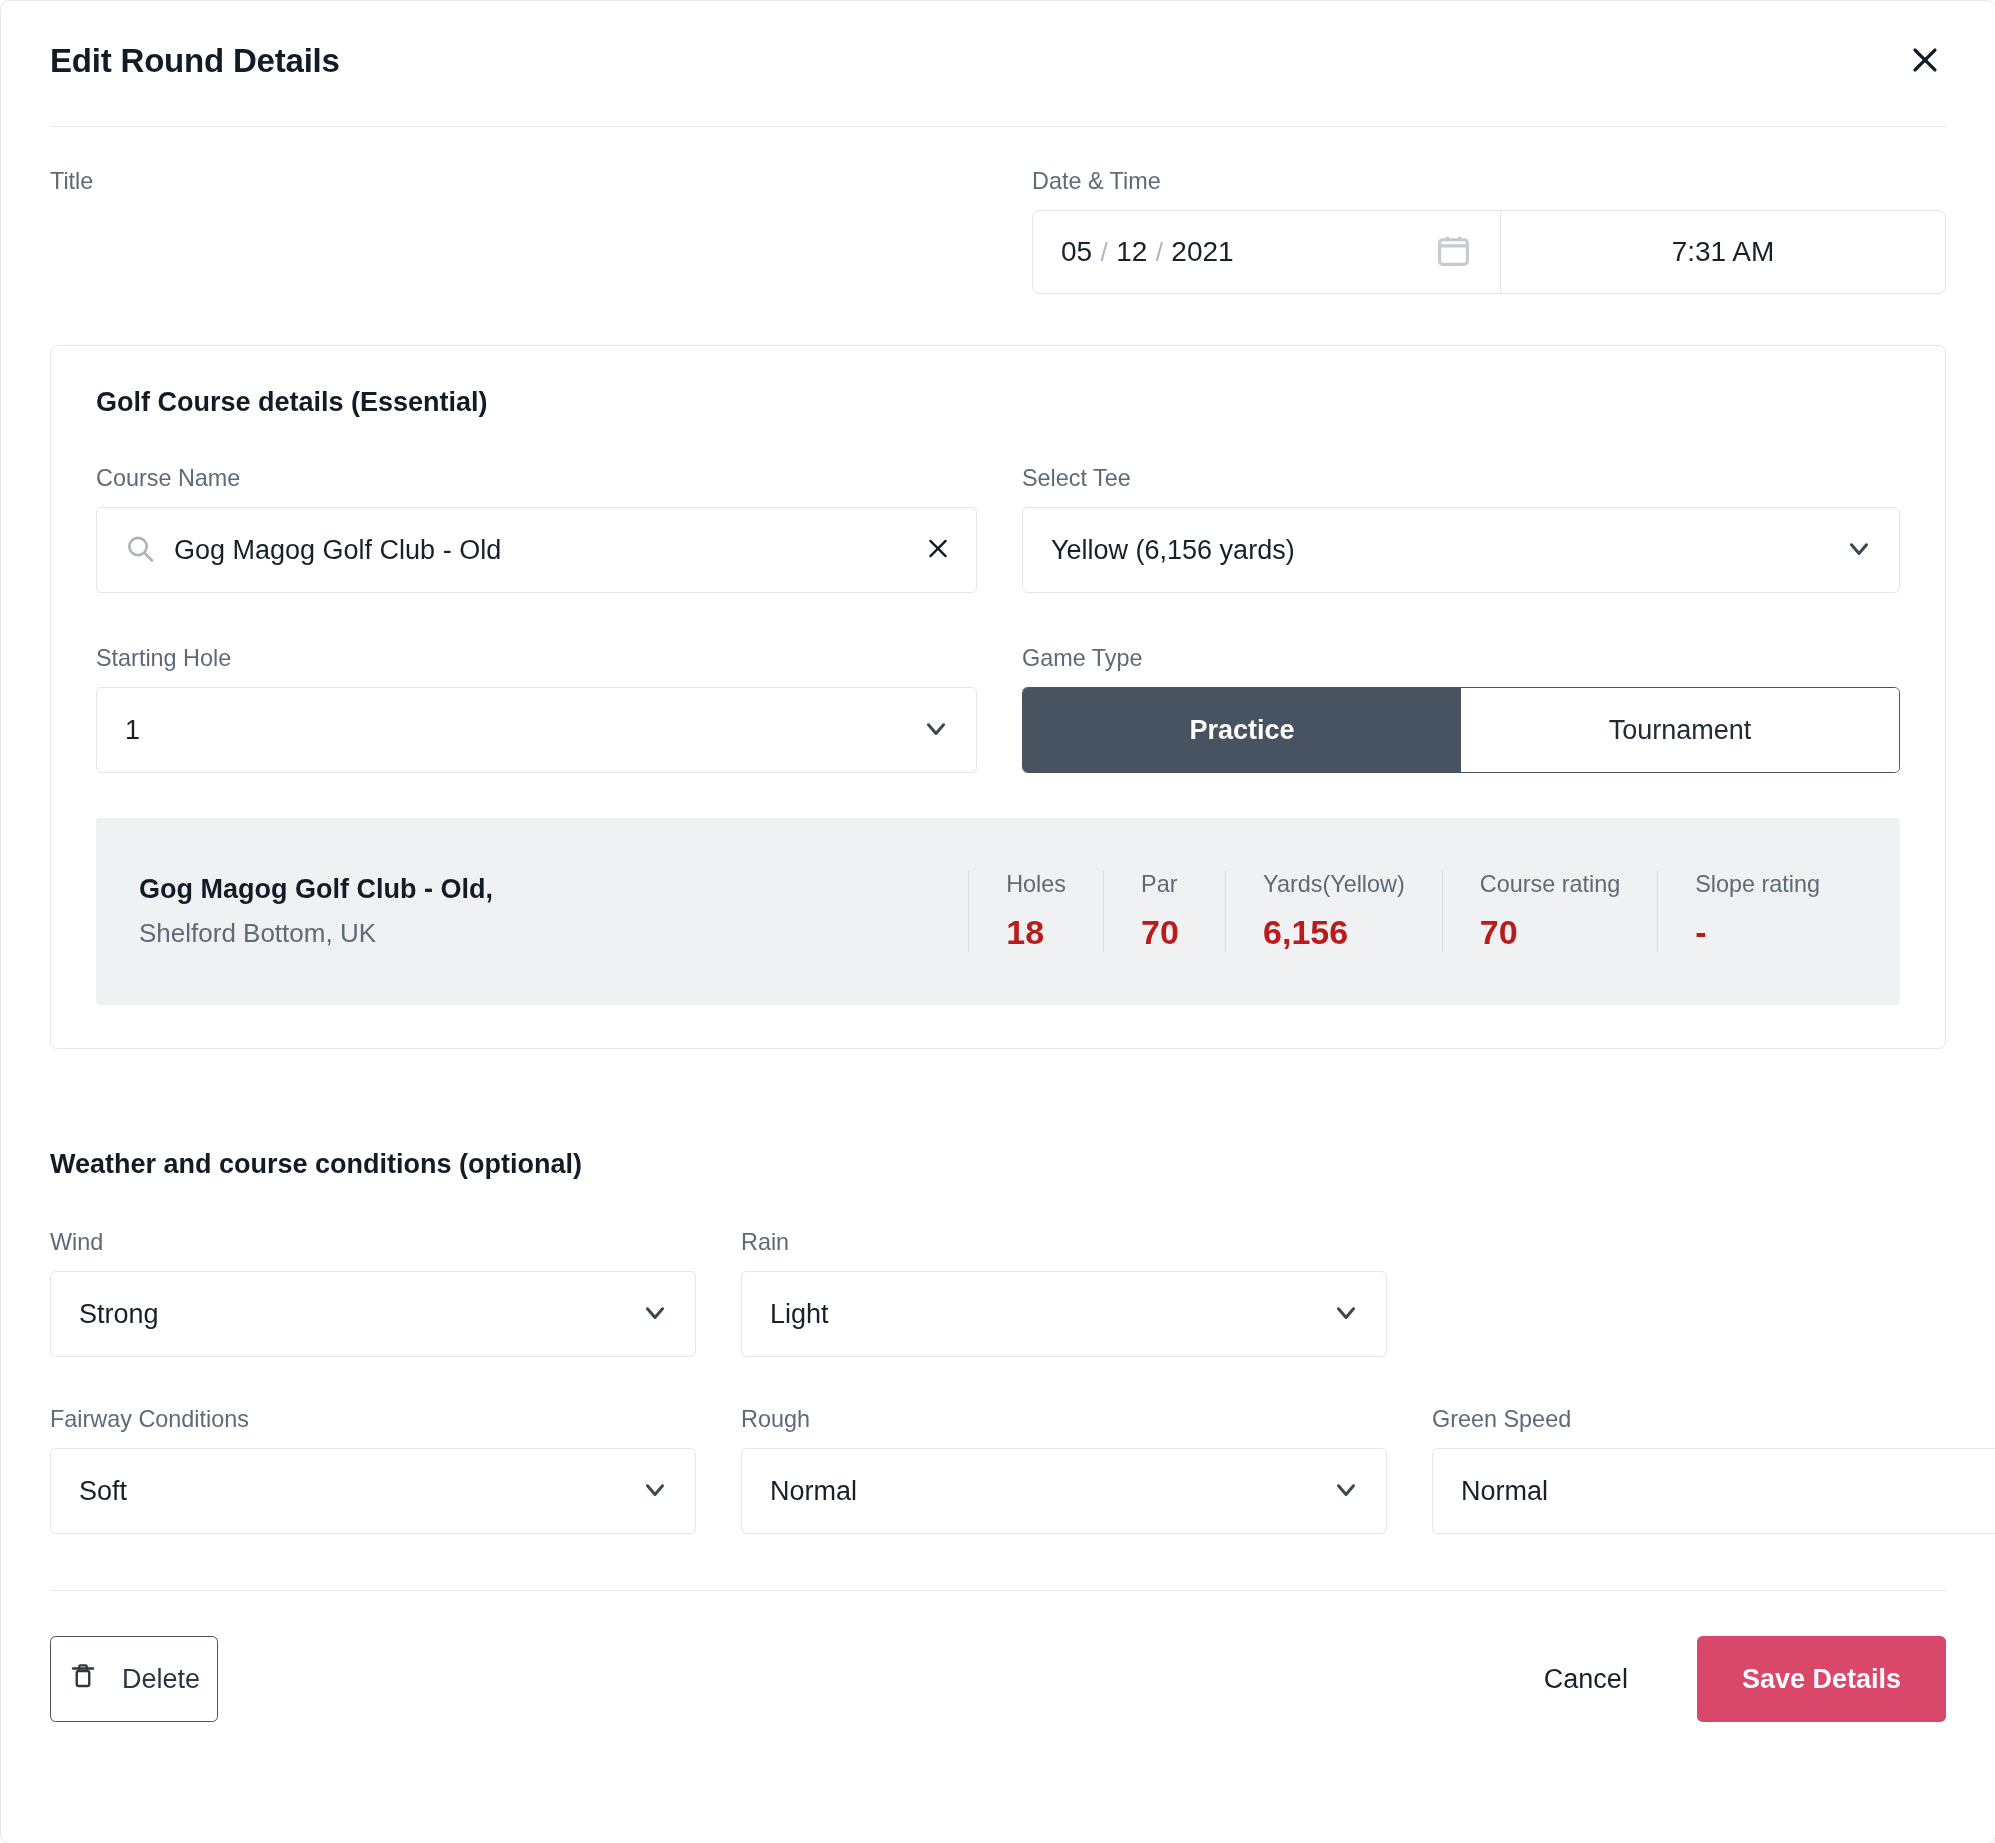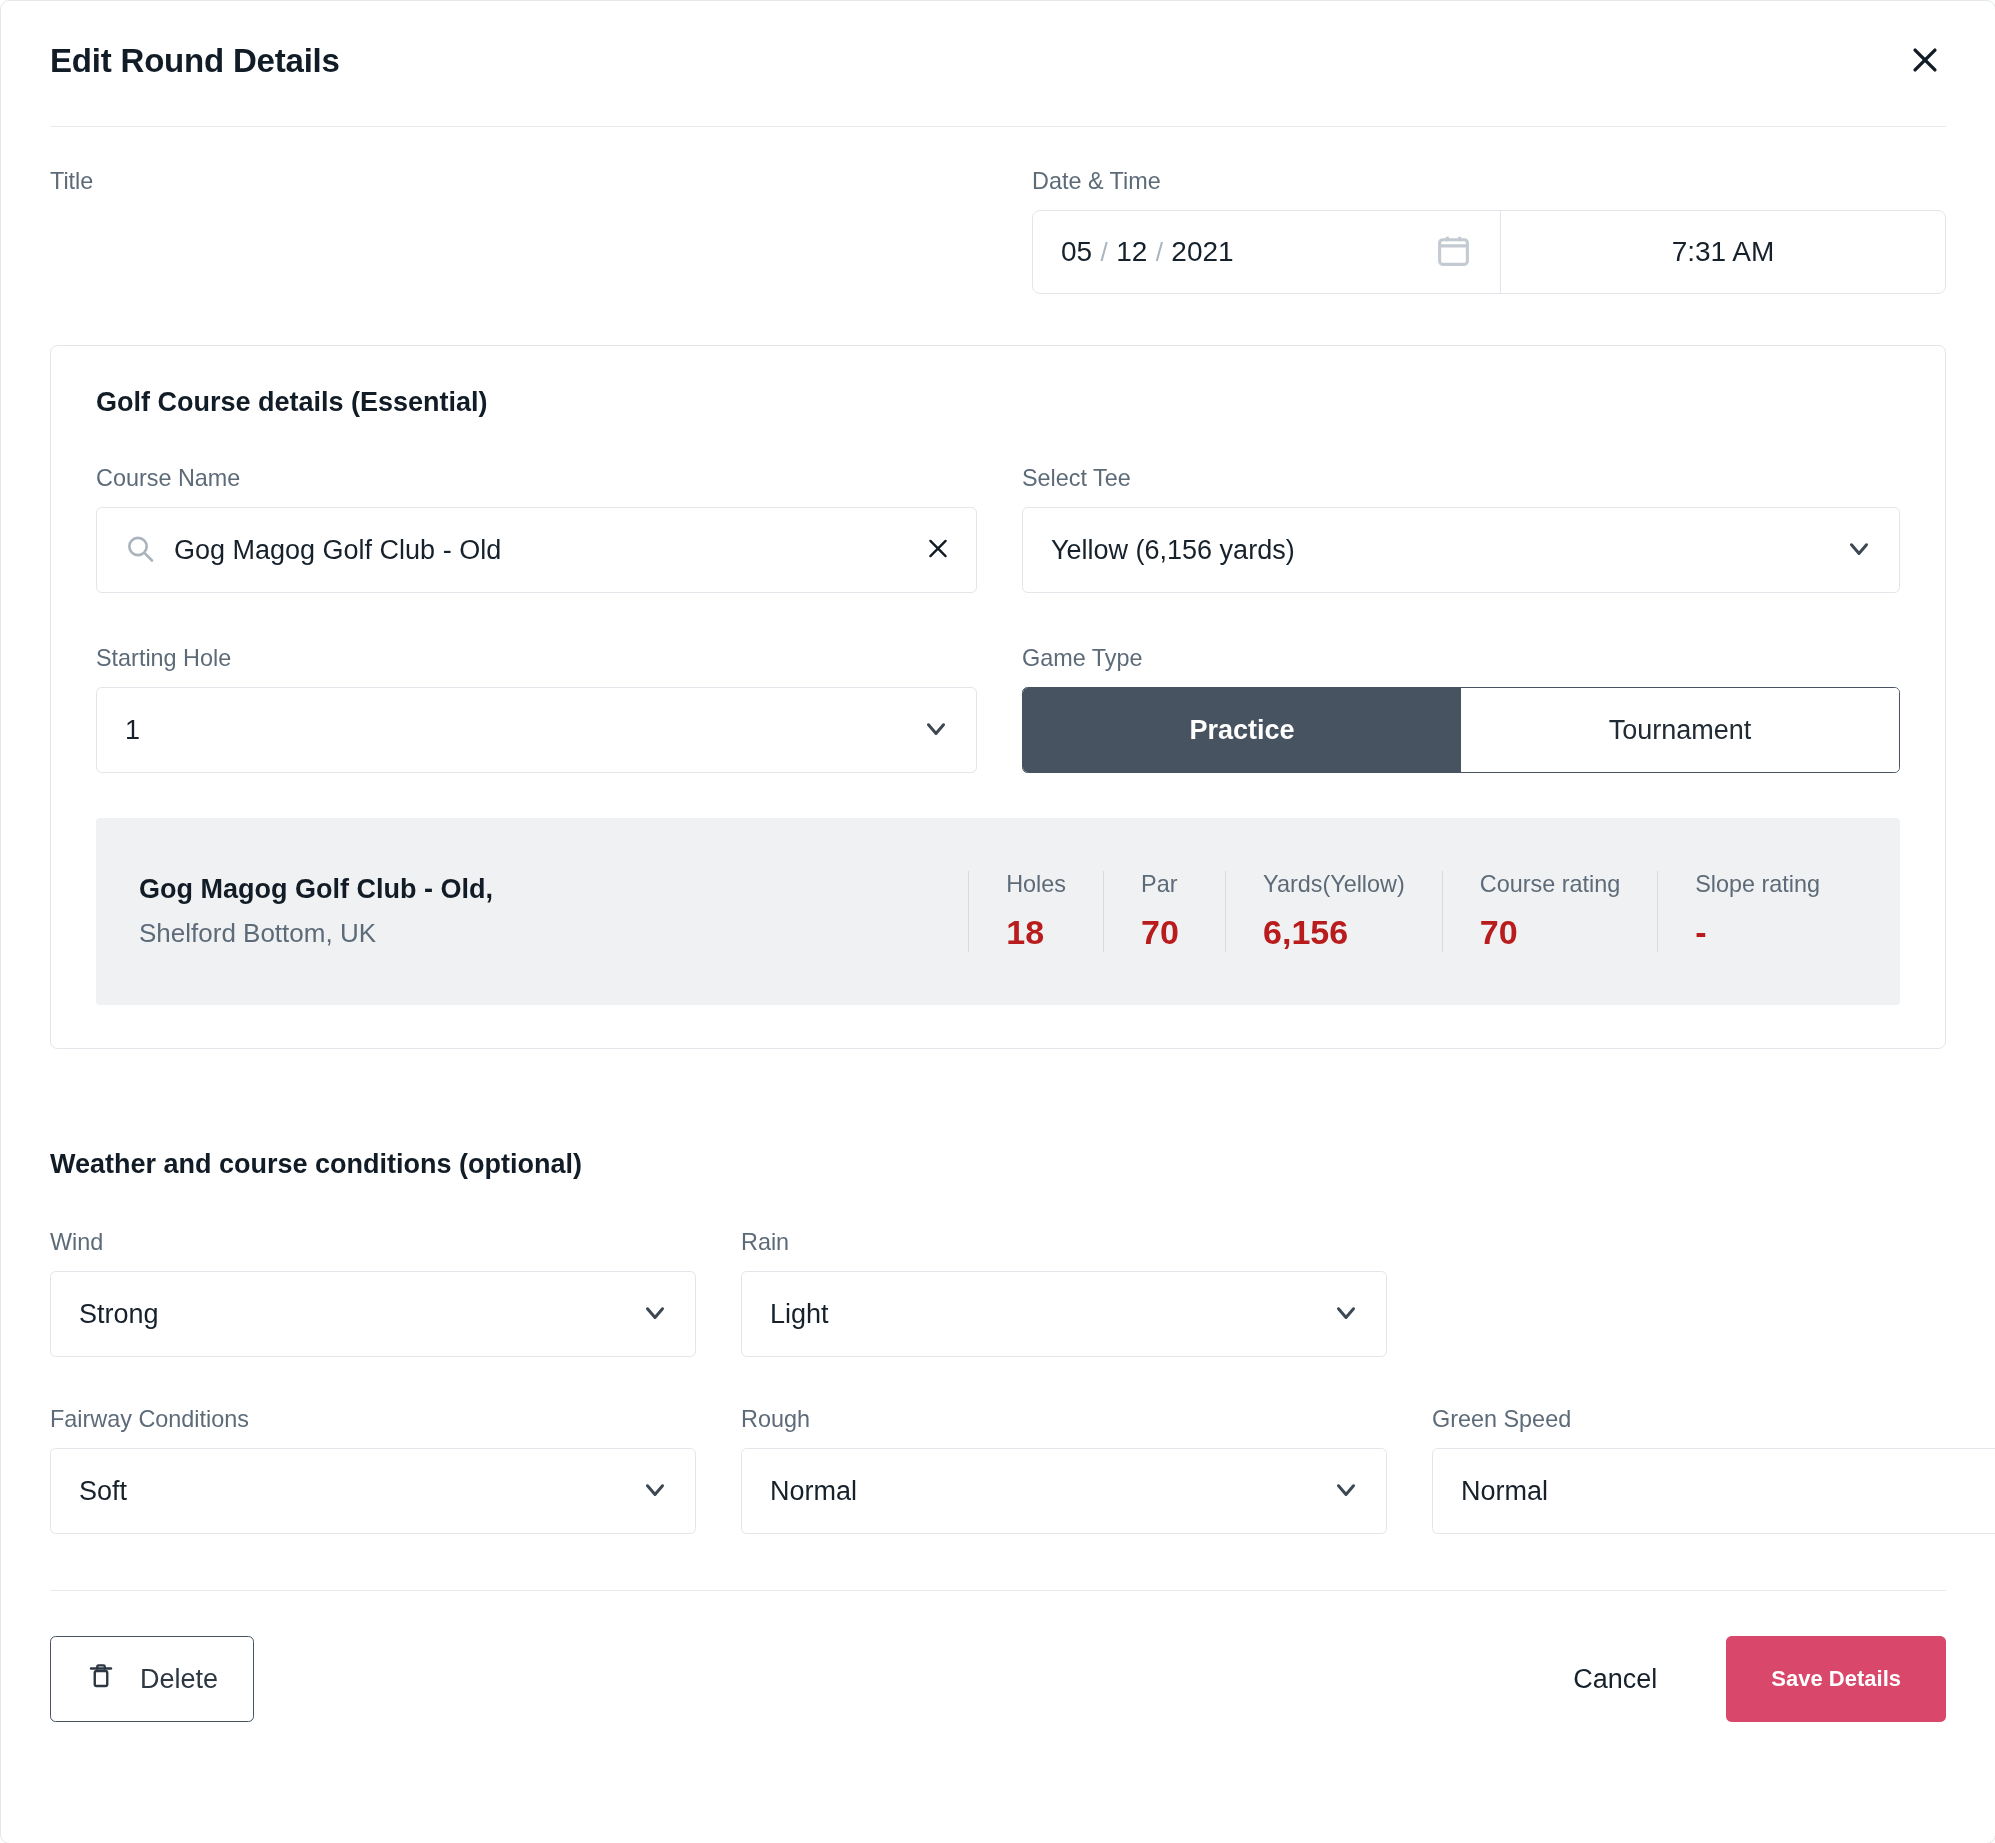--- a/index.html
+++ b/index.html
@@ -289,21 +289,21 @@
     display: flex;
     align-items: center;
     justify-content: space-between;
     padding-top: 45px;
   }
   .delete-btn {
     display: flex;
     align-items: center;
     gap: 24px;
     height: 86px;
-    padding: 0 35px;
+    padding: 0 17px;
     border: 1.9px solid #475360;
     border-radius: 5.6px;
     background: #fff;
     font-size: 27px;
     color: #2c3742;
     cursor: pointer;
     font-family: inherit;
   }
   .footer-right {
     display: flex;
@@ -320,21 +320,21 @@
     padding: 0 19px;
     font-family: inherit;
   }
   .save-btn {
     height: 86px;
     padding: 0 45px;
     border: none;
     border-radius: 5.6px;
     background: #d9476b;
     color: #ffffff;
-    font-size: 22px;
+    font-size: 27px;
     font-weight: bold;
     cursor: pointer;
     font-family: inherit;
   }
 </style>
 </head>
 <body>
 
 <div class="modal">
   <div class="modal-inner">

